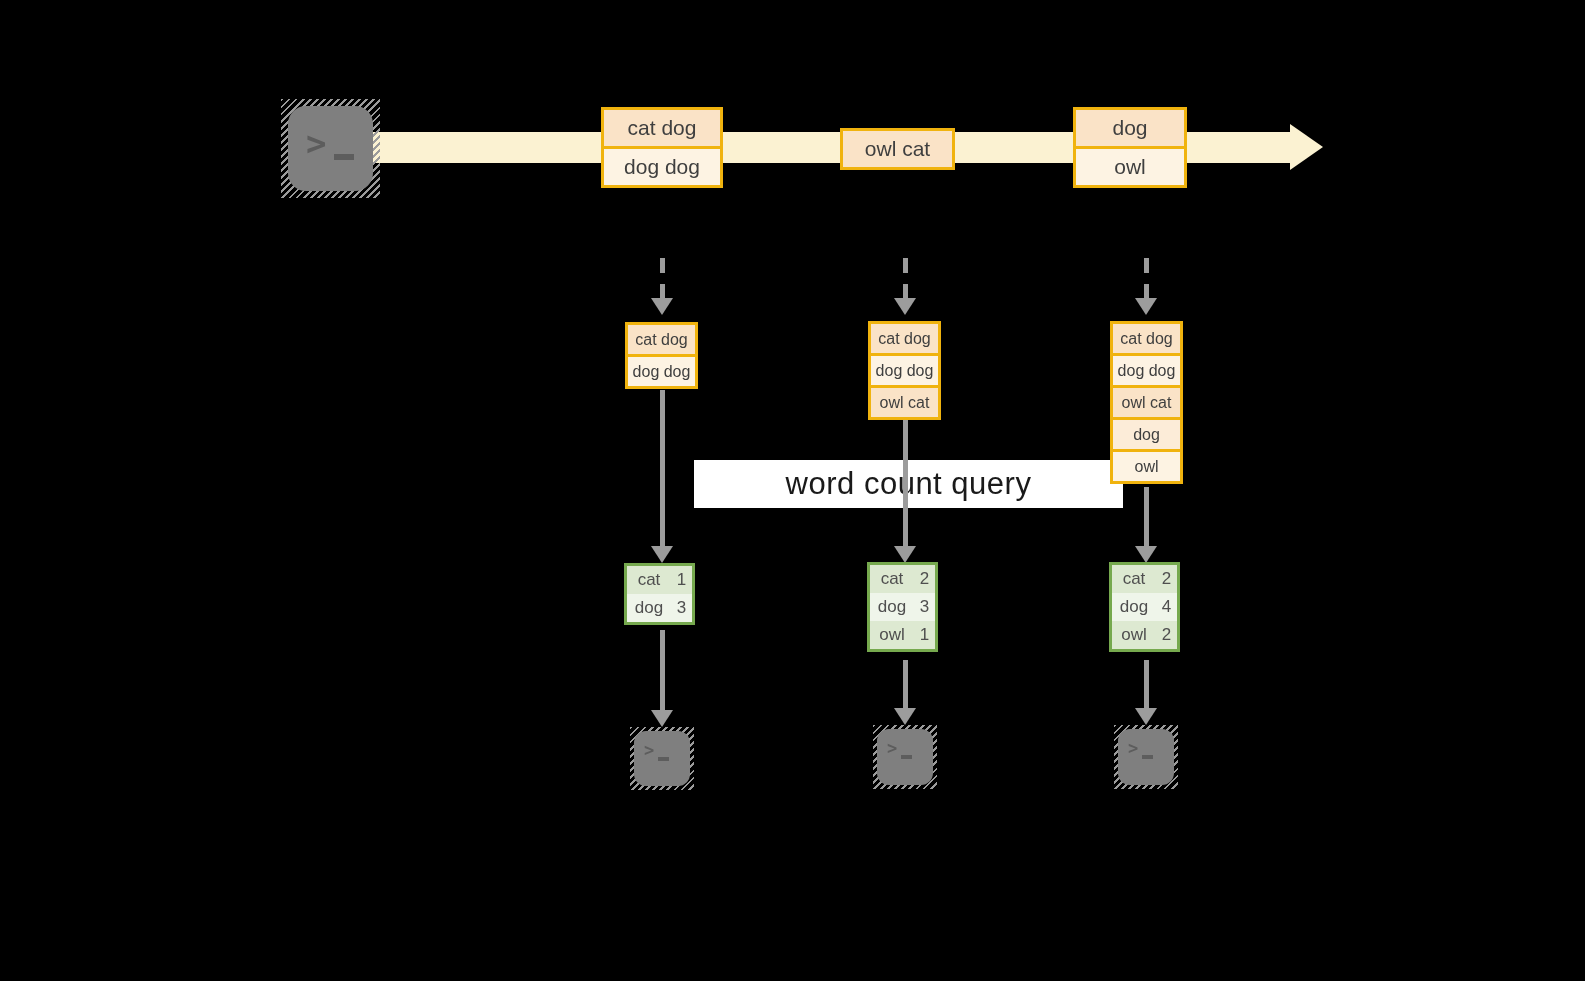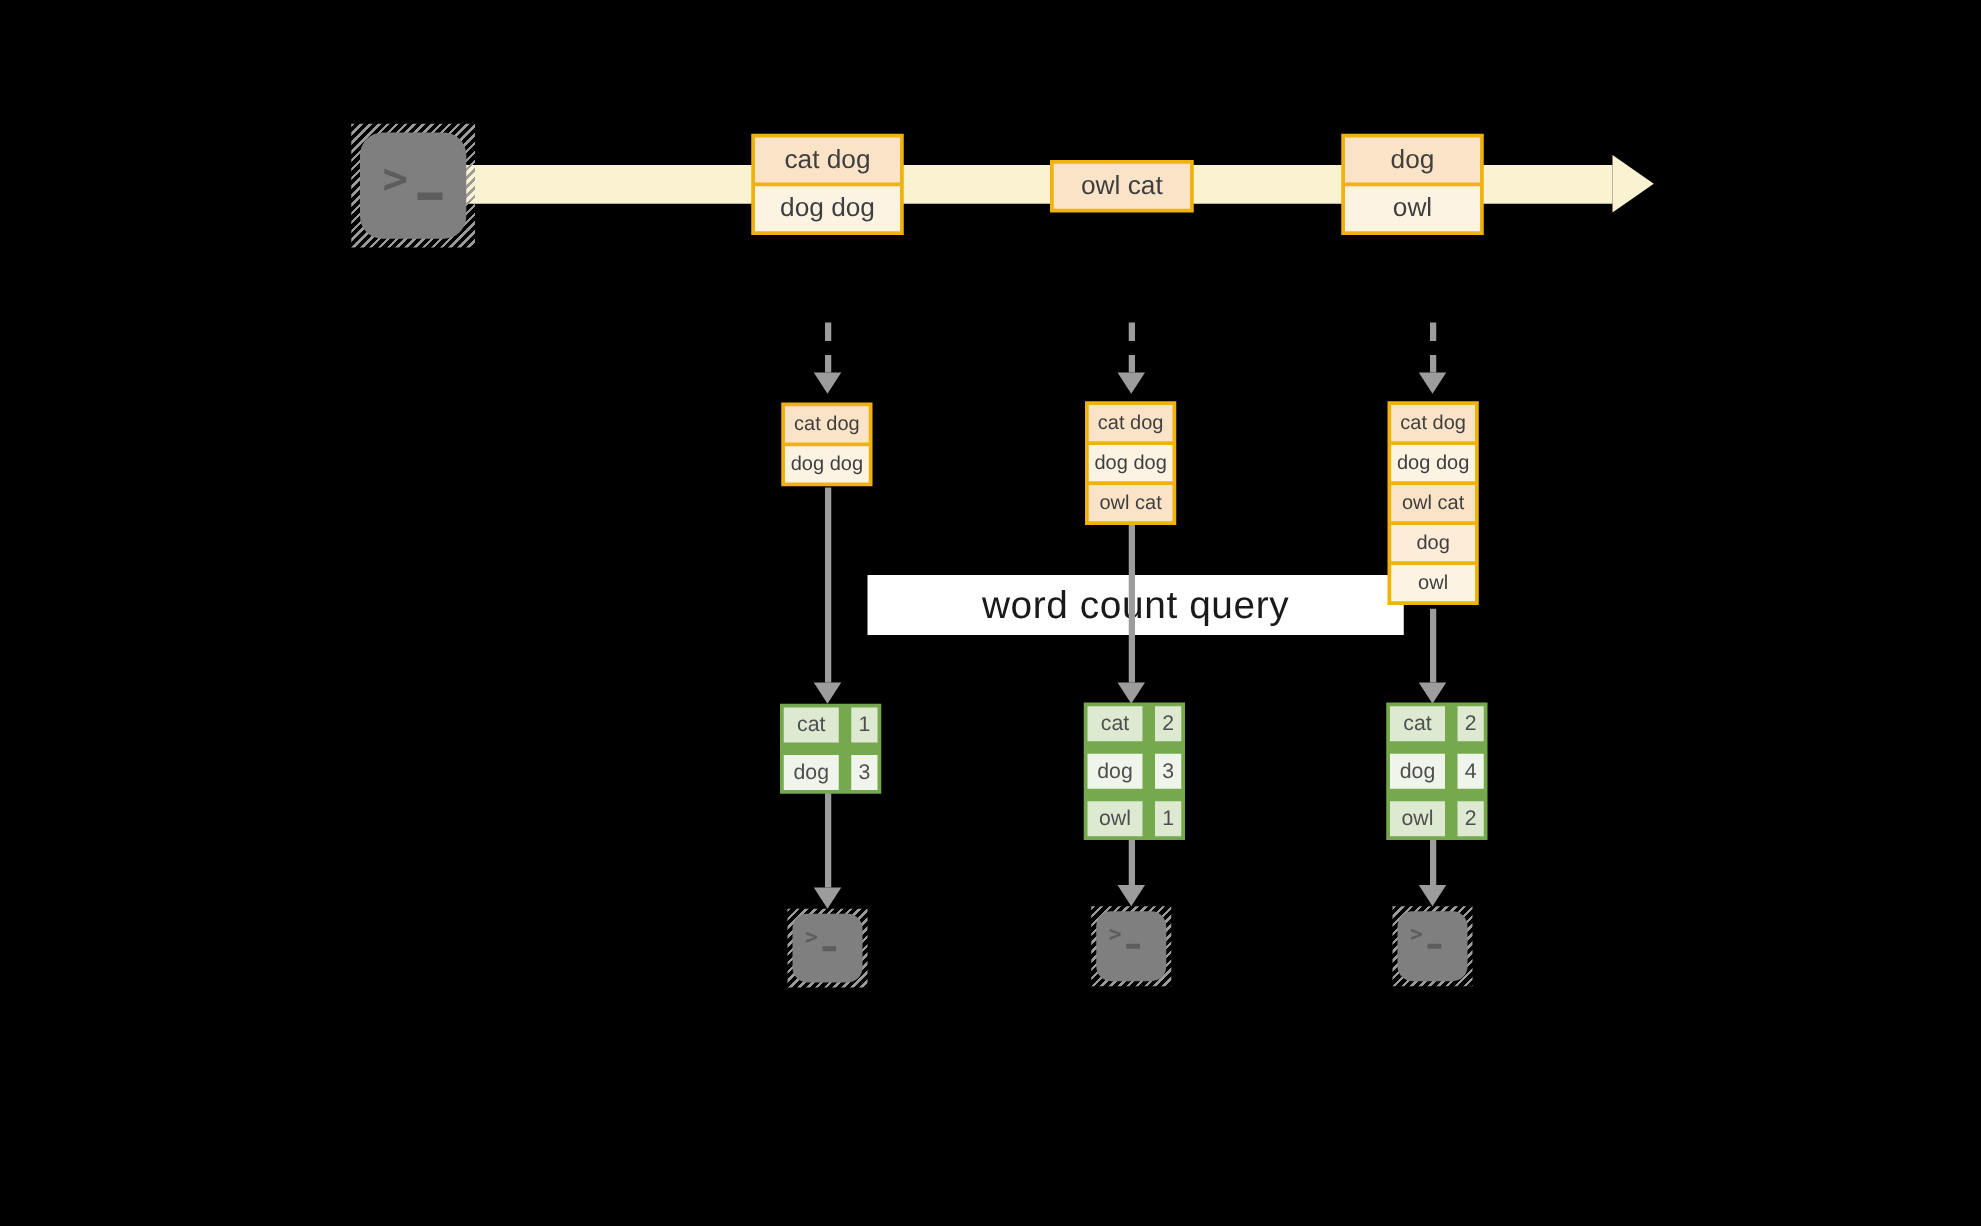--- a/index.html
+++ b/index.html
@@ -59,21 +59,21 @@
   }
   .stream-box .row{height:36px;font-size:21px;}
   .stack-box .row{height:29px;font-size:16px;}
   .fill-peach{background:var(--peach);}
   .fill-cream{background:var(--cream);}
   .fill-mid{background:var(--midpeach);}
 
   
   .greentable{
     background:var(--green);
-    display:grid;grid-template-columns:44px 21px;gap:10px;padding:3px;
+    display:grid;grid-template-columns:44px 21px;gap:0;padding:3px;
     box-sizing:border-box;z-index:5;
   }
   .greentable .cell{
     height:28px;display:flex;align-items:center;justify-content:center;
     font-size:17px;color:var(--greentext);
   }
   .gfill-dark{background:var(--gcelldark);}
   .gfill-light{background:var(--gcelllight);}
 
   

